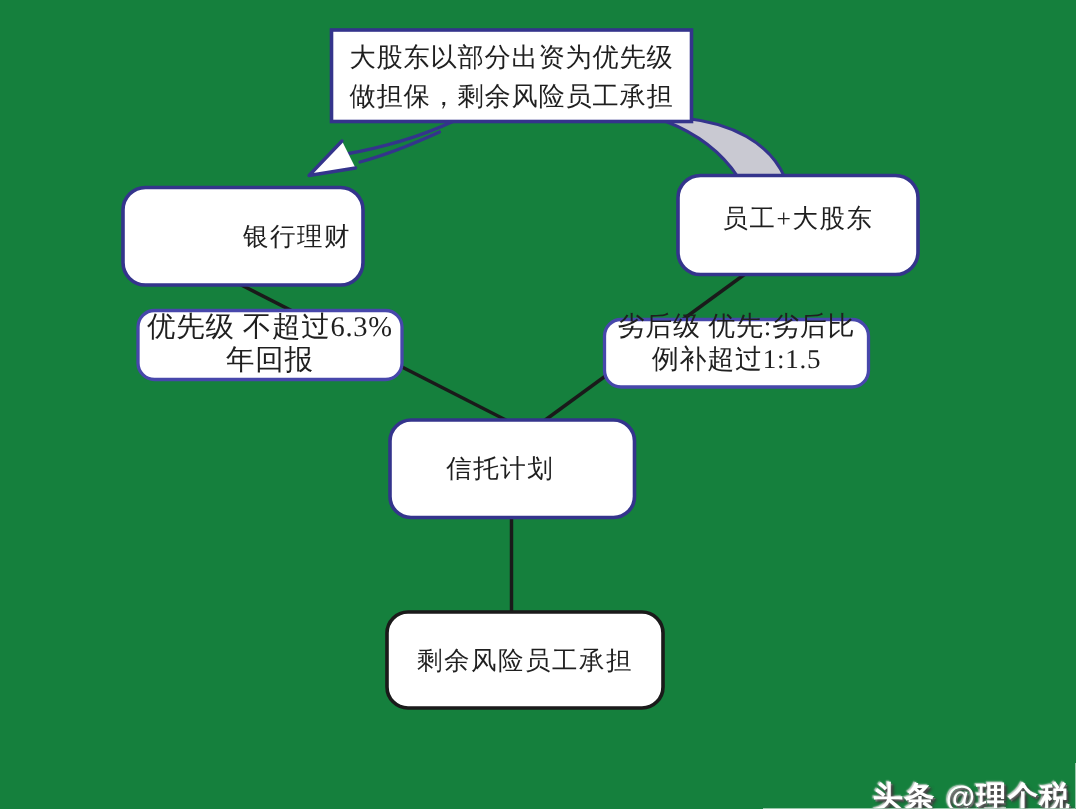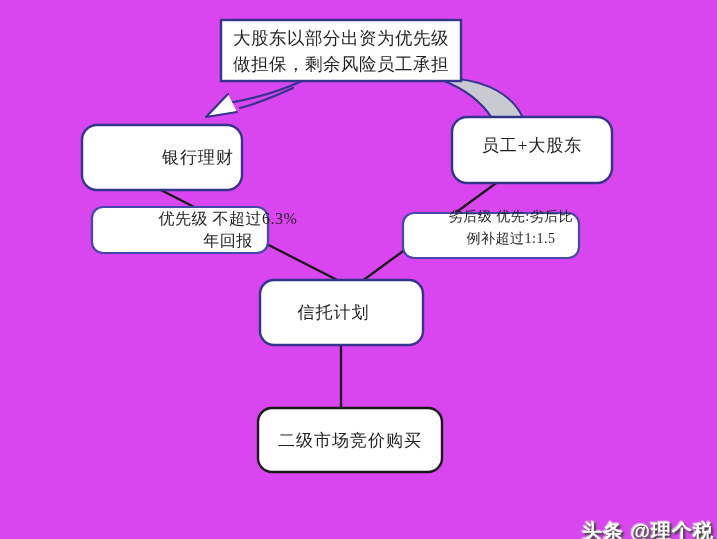--- a/index.html
+++ b/index.html
@@ -1,36 +1,36 @@
 <!DOCTYPE html>
 <html><head>
 <meta charset="utf-8">
 <style>
   html,body{margin:0;padding:0;background:#fff;}
   .stage{
     position:relative;
     width:717px;height:539px;
-    background:#d946ef;
+    background:#15803d;
     font-family:"Liberation Serif", serif;
     overflow:hidden;
   }
   .stage svg{position:absolute;left:0;top:0;}
   .node{
     position:absolute;
     display:flex;align-items:center;justify-content:center;
     text-align:center;
     white-space:pre-line;
     color:#1f1f1f;
     letter-spacing:0.5px;
   }
   .note-text{left:221px;top:20px;width:240px;height:61px;font-size:17.5px;line-height:26px;}
   .bank-text{left:82px;top:125px;width:160px;height:65px;font-size:17px;letter-spacing:1px;margin-left:36px;}
   .employee-text{left:452px;top:117px;width:160px;height:56px;font-size:17px;letter-spacing:1px;}
-  .priority-text{left:92px;top:207px;width:176px;height:46px;font-size:16px;line-height:22px;padding-left:48px;}
-  .subordinate-text{left:403px;top:213px;width:176px;height:30px;font-size:14px;line-height:22px;padding-left:20px;}
+  .priority-text{left:92px;top:207px;width:176px;height:46px;font-size:19px;line-height:22px;}
+  .subordinate-text{left:403px;top:213px;width:176px;height:30px;font-size:18px;line-height:22px;}
   .trust-text{left:260px;top:280px;width:147px;height:65px;font-size:17px;letter-spacing:1px;}
   .market-text{left:258px;top:408px;width:184px;height:64px;font-size:17px;letter-spacing:1px;}
   .watermark{
     position:absolute;left:574px;top:516px;width:140px;height:30px;
     display:flex;align-items:center;justify-content:flex-end;
     font-family:"Liberation Sans", sans-serif;
     font-weight:bold;font-size:20px;
     color:#ffffff;
     text-shadow:2px 2px 2px rgba(55,55,55,0.95), 1px 1px 0 #8a8a8a, -1px -1px 1px #d9d9d9;
     letter-spacing:1px;
@@ -72,17 +72,17 @@
   <div class="node employee-text">员工+大股东</div>
 
   <div class="node priority-text">优先级 不超过6.3%
 年回报</div>
 
   <div class="node subordinate-text">劣后级 优先:劣后比
 例补超过1:1.5</div>
 
   <div class="node trust-text">信托计划</div>
 
-  <div class="node market-text">二级市场竞价购买</div>
+  <div class="node market-text">剩余风险员工承担</div>
 
   <div class="watermark">头条 @理个税</div>
 
 </div>
 
 </body></html>

